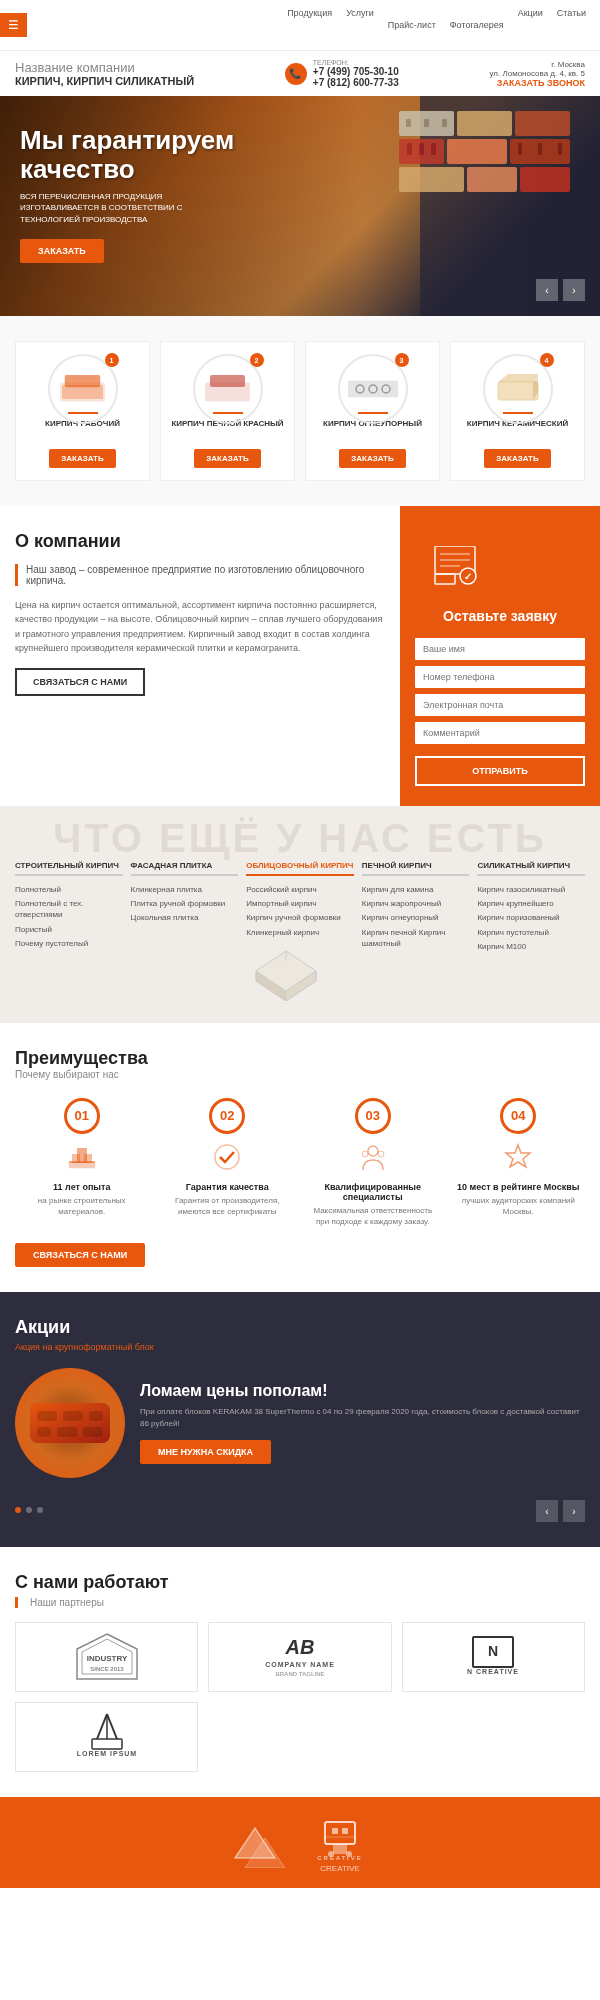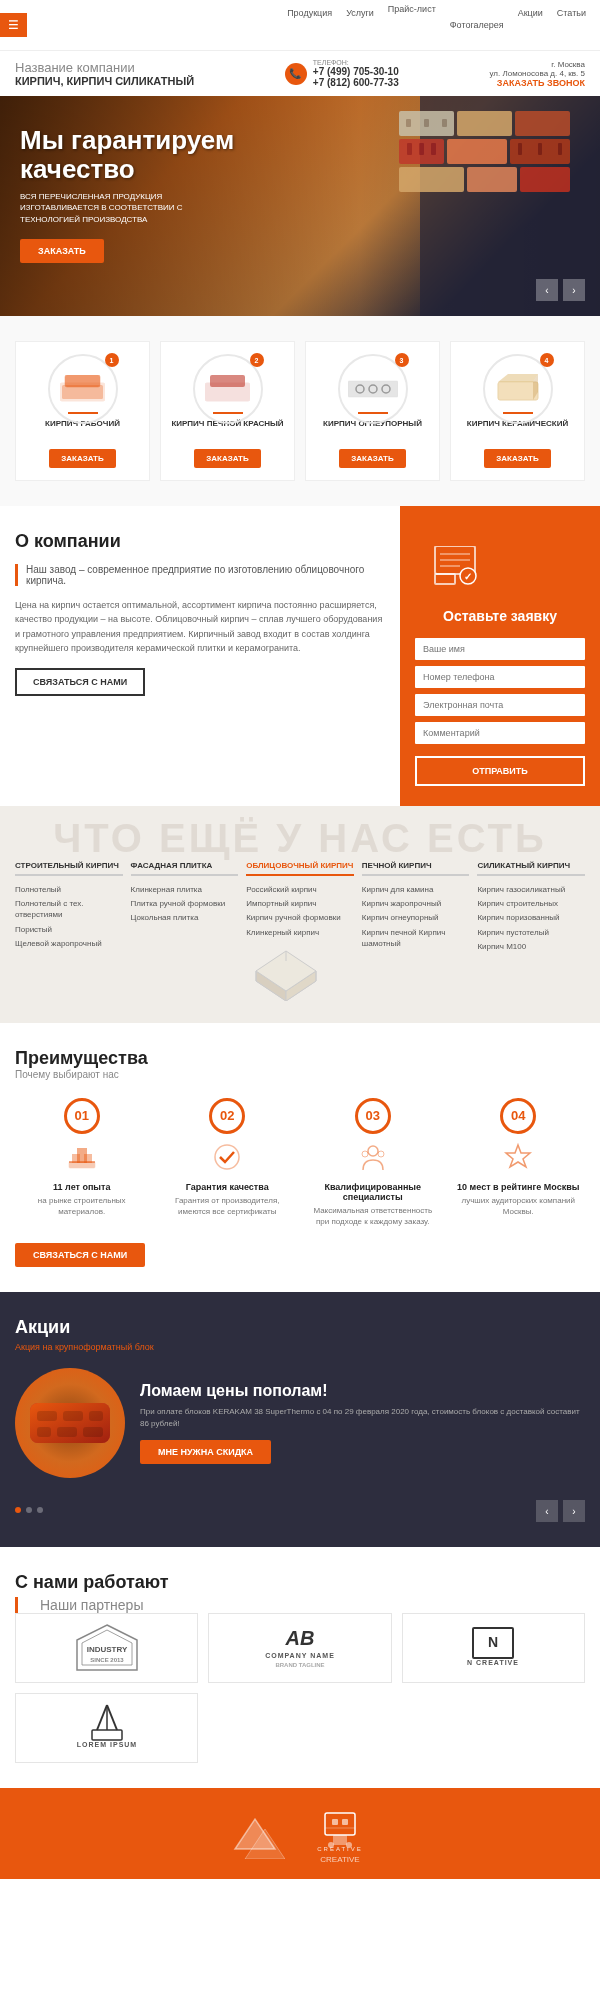--- a/index.html
+++ b/index.html
@@ -76,21 +76,21 @@
     .promo-text p { font-size: 8px; color: #aaa; line-height: 1.5; margin-bottom: 10px; }
     .promo-nav { display: flex; gap: 5px; justify-content: center; margin-top: 10px; }
     .promo-nav-btn { width: 22px; height: 22px; background: rgba(255,255,255,0.2); border: none; color: #fff; cursor: pointer; font-size: 10px; }
     .promo-dots { display: flex; gap: 5px; align-items: center; justify-content: center; margin-top: 8px; }
     .dot { width: 6px; height: 6px; border-radius: 50%; background: rgba(255,255,255,0.3); }
     .dot.active { background: #e8570e; }
 
     
     .partners { padding: 25px 15px; }
     .partners h2 { font-size: 18px; font-weight: bold; color: #222; margin-bottom: 4px; }
-    .partners .subtitle { font-size: 14px; color: #888; border-left: 3px solid #e8570e; padding-left: 22px; margin-bottom: 0; }
+    .partners .subtitle { font-size: 10px; color: #888; border-left: 3px solid #e8570e; padding-left: 12px; margin-bottom: 14px; }
     .partners-grid { display: grid; grid-template-columns: repeat(3, 1fr); gap: 10px; }
     .partner-logo { border: 1px solid #e5e5e5; display: flex; align-items: center; justify-content: center; height: 70px; padding: 10px; }
     .partner-logo-text { text-align: center; font-size: 8px; font-weight: bold; color: #555; text-transform: uppercase; }
 
     
     .footer { background: #e8570e; padding: 15px; display: flex; align-items: center; justify-content: center; gap: 20px; }
 
     
     .svg-brick { display: block; }
 
@@ -99,21 +99,21 @@
     .nav-bar { background: #fff; display: flex; align-items: center; gap: 0; border-bottom: 1px solid #eee; }
   </style>
 </head>
 <body>
 
 <div class="nav-bar">
   <button class="menu-btn">☰</button>
   <div style="display:flex; gap:6px; padding: 0 10px; flex:1; justify-content:flex-end;text-align:right;">
     <span style="font-size:9px;color:#555;padding:8px 4px;cursor:pointer;">Продукция</span>
     <span style="font-size:9px;color:#555;padding:8px 4px;cursor:pointer;">Услуги</span>
-    <span style="font-size:9px;color:#555;padding:4px 4px;cursor:pointer;">Прайс-лист</span>
+    <span style="font-size:9px;color:#555;padding:20px 4px;cursor:pointer;">Прайс-лист</span>
     <span style="font-size:9px;color:#555;padding:20px 4px;cursor:pointer;">Фотогалерея</span>
     <span style="font-size:9px;color:#555;padding:8px 4px;cursor:pointer;">Акции</span>
     <span style="font-size:9px;color:#555;padding:8px 4px;cursor:pointer;">Статьи</span>
   </div>
 </div>
 
 <div class="header">
   <div class="header-logo">
     <div class="company-name">Название компании</div>
     <div class="company-subtitle">КИРПИЧ, КИРПИЧ СИЛИКАТНЫЙ</div>
@@ -288,21 +288,21 @@
 <div class="catalog">
   <div class="catalog-bg-text">ЧТО ЕЩЁ У НАС ЕСТЬ</div>
   <div class="catalog-grid">
 
     <div class="catalog-col">
       <h4>СТРОИТЕЛЬНЫЙ КИРПИЧ</h4>
       <ul>
         <li>Полнотелый</li>
         <li>Полнотелый с тех. отверстиями</li>
         <li>Пористый</li>
-        <li>Щелевой жаропрочный</li>
+        <li>Почему пустотелый</li>
       </ul>
     </div>
 
     <div class="catalog-col">
       <h4>ФАСАДНАЯ ПЛИТКА</h4>
       <ul>
         <li>Клинкерная плитка</li>
         <li>Плитка ручной формовки</li>
         <li>Цокольная плитка</li>
       </ul>
@@ -336,21 +336,21 @@
         <li>Кирпич жаропрочный</li>
         <li>Кирпич огнеупорный</li>
         <li>Кирпич печной Кирпич шамотный</li>
       </ul>
     </div>
 
     <div class="catalog-col">
       <h4>СИЛИКАТНЫЙ КИРПИЧ</h4>
       <ul>
         <li>Кирпич газосиликатный</li>
-        <li>Кирпич строительных</li>
+        <li>Кирпич крупнейшего</li>
         <li>Кирпич поризованный</li>
         <li>Кирпич пустотелый</li>
         <li>Кирпич М100</li>
       </ul>
     </div>
 
   </div>
 </div>
 
 <div class="advantages">

